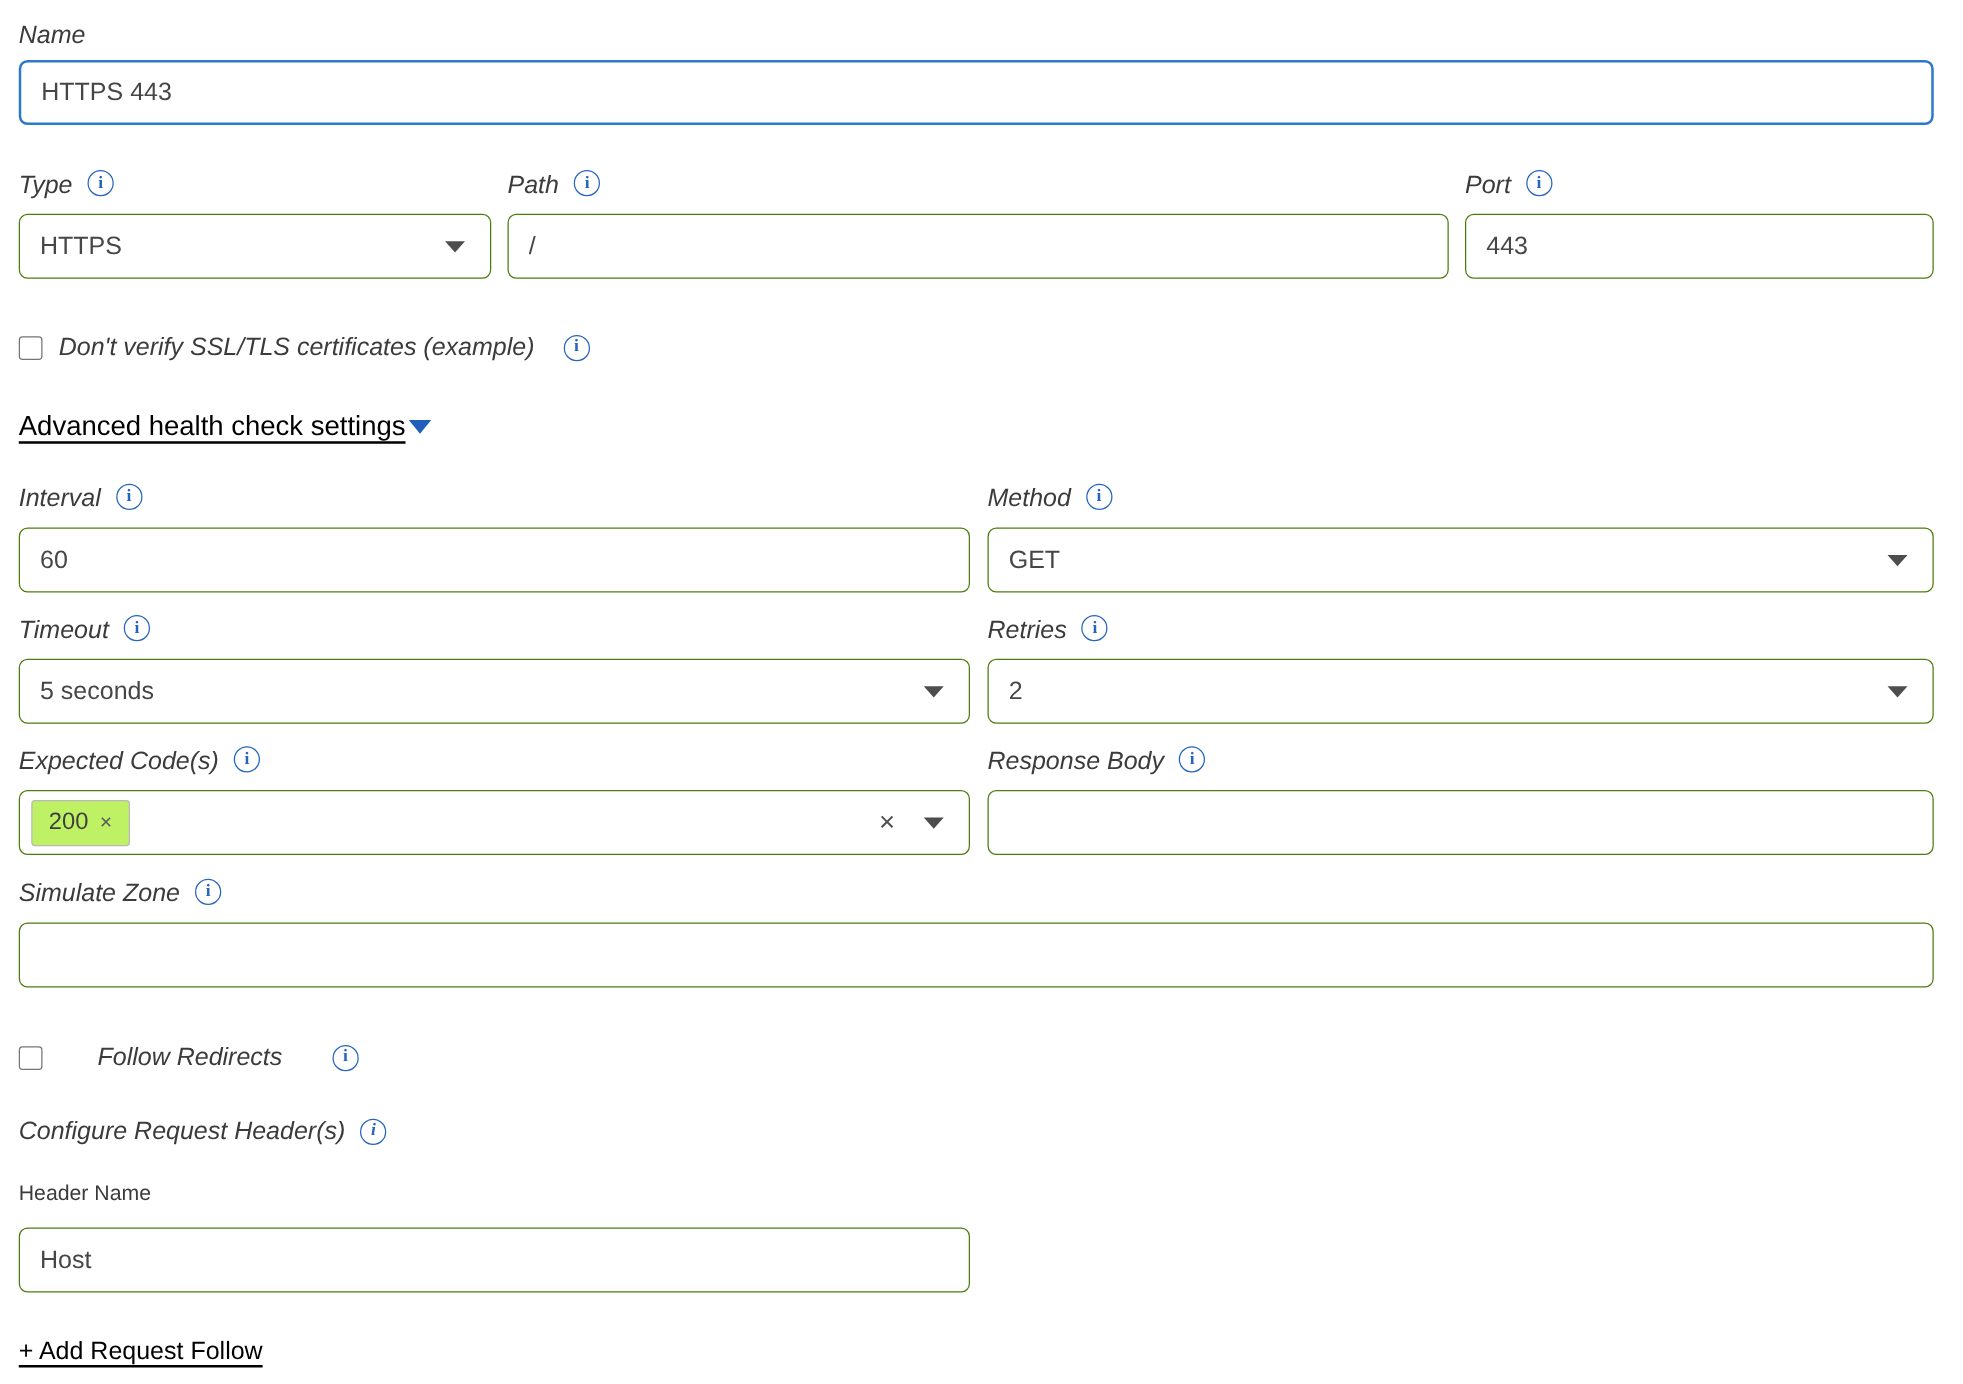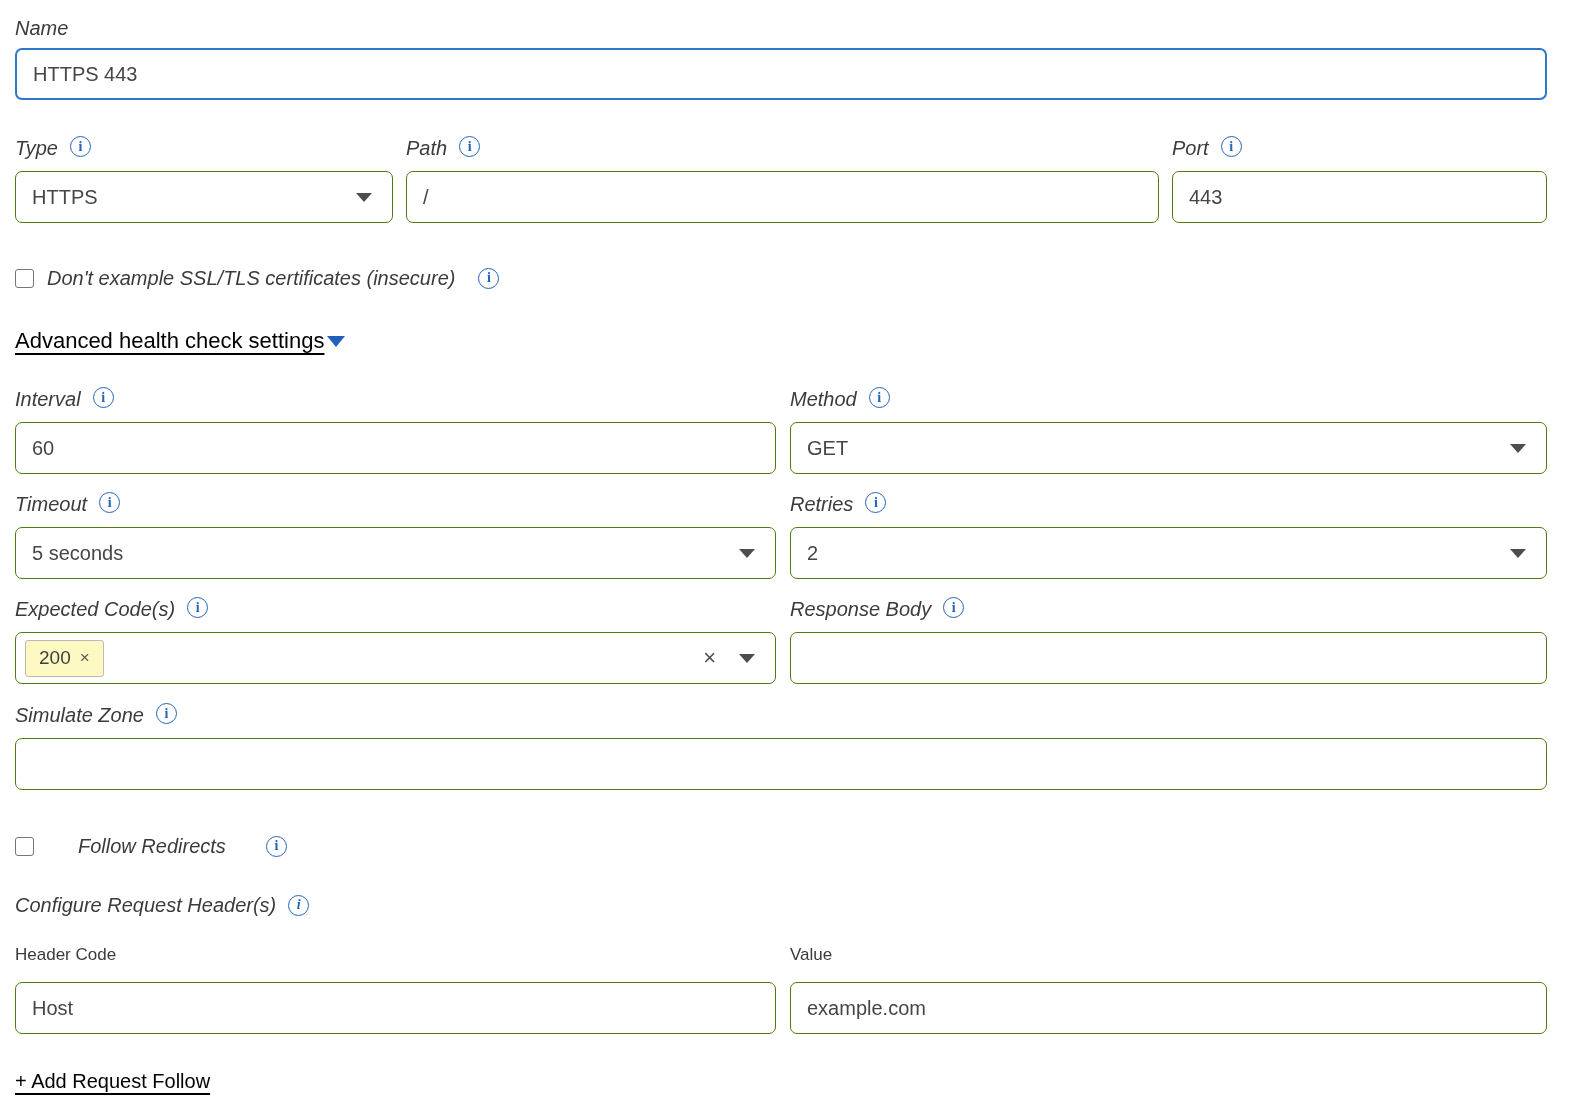--- a/index.html
+++ b/index.html
@@ -108,21 +108,21 @@
     border-right: 9px solid transparent;
     border-top: 11px solid #1f5fbb;
     margin-left: 3px;
     display: inline-block;
   }
 
   .tag {
     display: inline-flex;
     align-items: center;
     gap: 9px;
-    background: #fef9c3;
+    background: #bef264;
     border: 1px solid #b9b9b9;
     border-radius: 3px;
     padding: 6px 13px 7px 13px;
     font-size: 19px;
     color: #3f3f3f;
     margin-left: -7px;
   }
   .tag-x { color: #5c5c5c; font-size: 17px; cursor: pointer; }
 
   .ms-controls {
@@ -186,21 +186,21 @@
         <span class="field-label">Port</span>
         <span class="info-icon">i</span>
       </div>
       <input class="text-input" type="text" value="443" style="">
     </div>
   </div>
 
   
   <div class="check-row sec-ssl" style="gap:13px;">
     <span class="checkbox"></span>
-    <span class="field-label">Don't example SSL/TLS certificates (insecure)</span>
+    <span class="field-label">Don't verify SSL/TLS certificates (example)</span>
     <span class="info-icon" style="margin-left:10px;">i</span>
   </div>
 
   
   <div class="sec-adv">
     <span class="adv-link">
       <span class="link">Advanced health check settings</span>
       <span class="adv-caret"></span>
     </span>
   </div>
@@ -298,29 +298,23 @@
     <div class="field-label">
       <span>Configure Request Header(s)</span>
       <span class="info-icon">i</span>
     </div>
   </div>
 
   
   <div class="row2 sec-headerrow">
     <div>
       <div class="lbl-gap" style="margin-bottom:17px;">
-        <span class="small-label">Header Code</span>
+        <span class="small-label">Header Name</span>
       </div>
       <input class="text-input" type="text" value="Host" style="">
-    </div>
-    <div>
-      <div class="lbl-gap" style="margin-bottom:17px;">
-        <span class="small-label">Value</span>
-      </div>
-      <input class="text-input" type="text" value="example.com" style="">
     </div>
   </div>
 
   
   <div class="sec-addlink">
     <span class="link add-link">+ Add Request Follow</span>
   </div>
 
   
 

